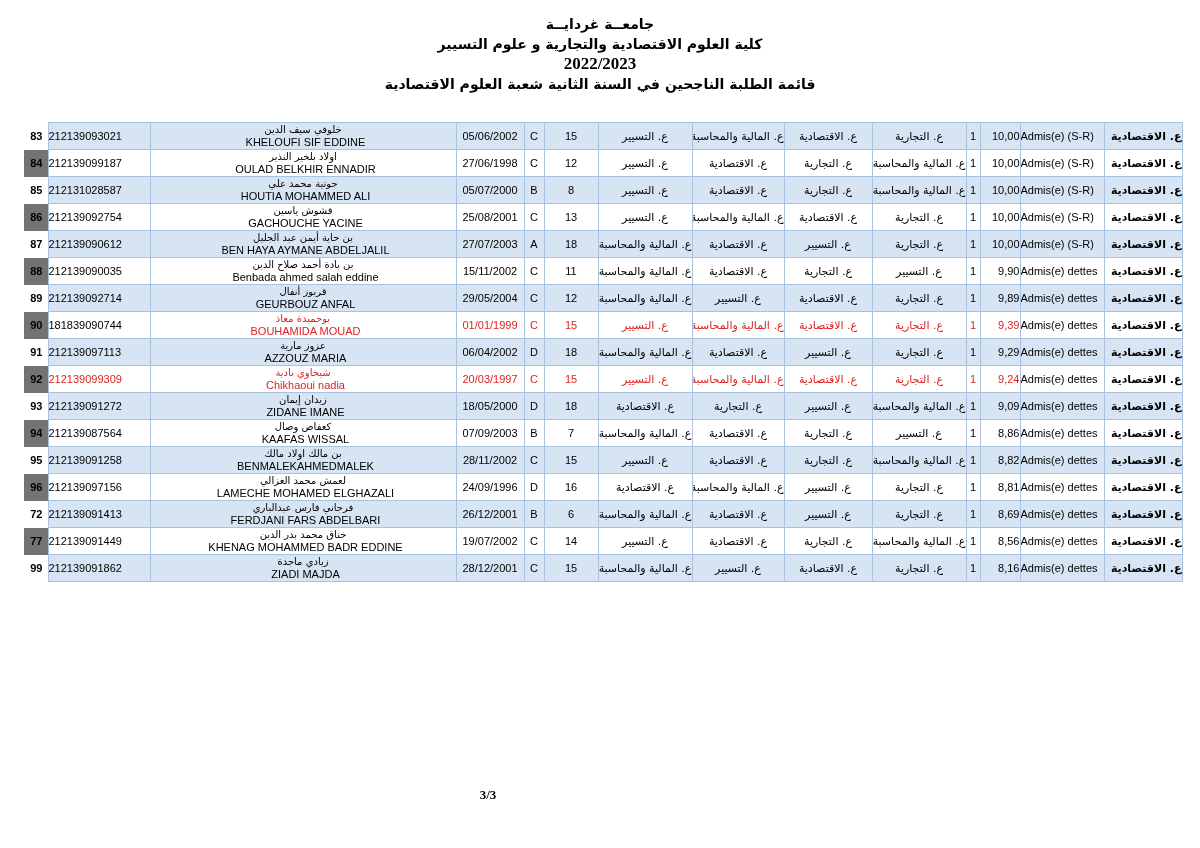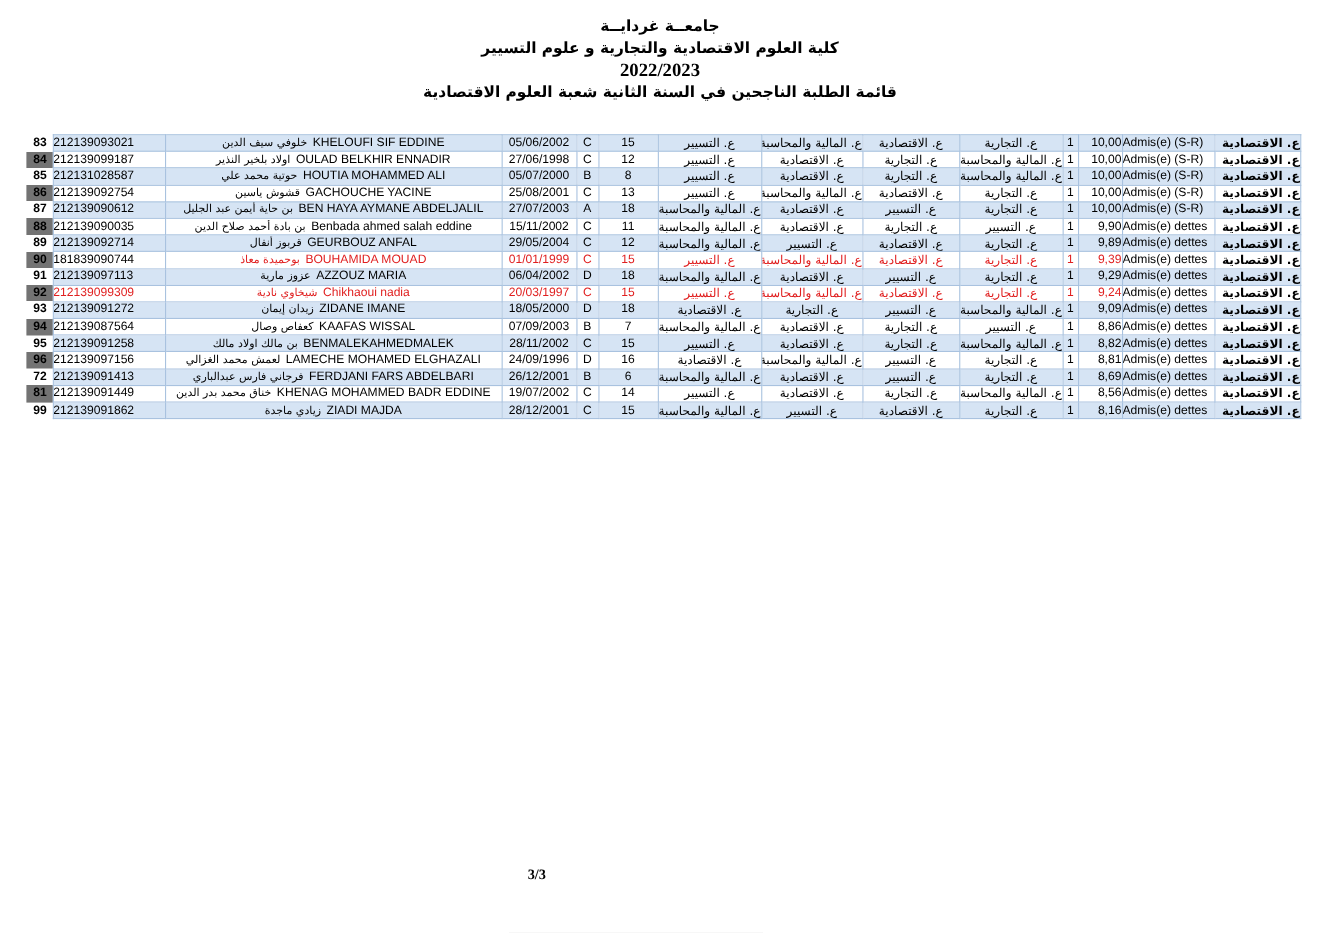--- a/index.html
+++ b/index.html
@@ -37,21 +37,21 @@
     box-sizing:border-box;
   }
   table.students td.num{
     border:none;background:#737373;
     font-weight:bold;text-align:right;padding-right:5px;
   }
   tr.band td{background:var(--row-band);}
   tr.band td.num{background:#fff;}
   td.id{text-align:left;padding-left:5px;}
   td.name{text-align:center;}
-  .name-wrap{display:flex;justify-content:center;align-items:center;overflow:hidden;}
+  .name-wrap{display:flex;justify-content:center;align-items:center;overflow:hidden;flex-direction:column;}
   .name-ar{font-family:"DejaVu Sans",sans-serif;font-size:10px;direction:rtl;flex:0 0 auto;}
   .name-lat{margin-left:5px;flex:0 0 auto;}
   td.dob{text-align:center;}
   td.grp{text-align:center;}
   td.rnk{text-align:center;}
   td.ch{text-align:center;font-family:"DejaVu Sans",sans-serif;font-size:9.5px;direction:rtl;}
   td.one{text-align:center;}
   td.grade{text-align:right;padding-right:2px;}
   td.dec{text-align:left;padding-left:3px;}
   td.spec{
@@ -405,21 +405,21 @@
           <td class="ch" dir="rtl">ع. المالية والمحاسبة</td>
           <td class="ch" dir="rtl">ع. الاقتصادية</td>
           <td class="ch" dir="rtl">ع. التسيير</td>
           <td class="ch" dir="rtl">ع. التجارية</td>
           <td class="one">1</td>
           <td class="grade">8,69</td>
           <td class="dec">Admis(e) dettes</td>
           <td class="spec" dir="rtl">ع. الاقتصادية</td>
         </tr>
         <tr>
-          <td class="num">81</td>
+          <td class="num">77</td>
           <td class="id">212139091449</td>
           <td class="name">
             <div class="name-wrap">
               <span class="name-ar" dir="rtl">خناق محمد بدر الدين</span>
               <span class="name-lat">KHENAG MOHAMMED BADR EDDINE</span>
             </div>
           </td>
           <td class="dob">19/07/2002</td>
           <td class="grp">C</td>
           <td class="rnk">14</td>

